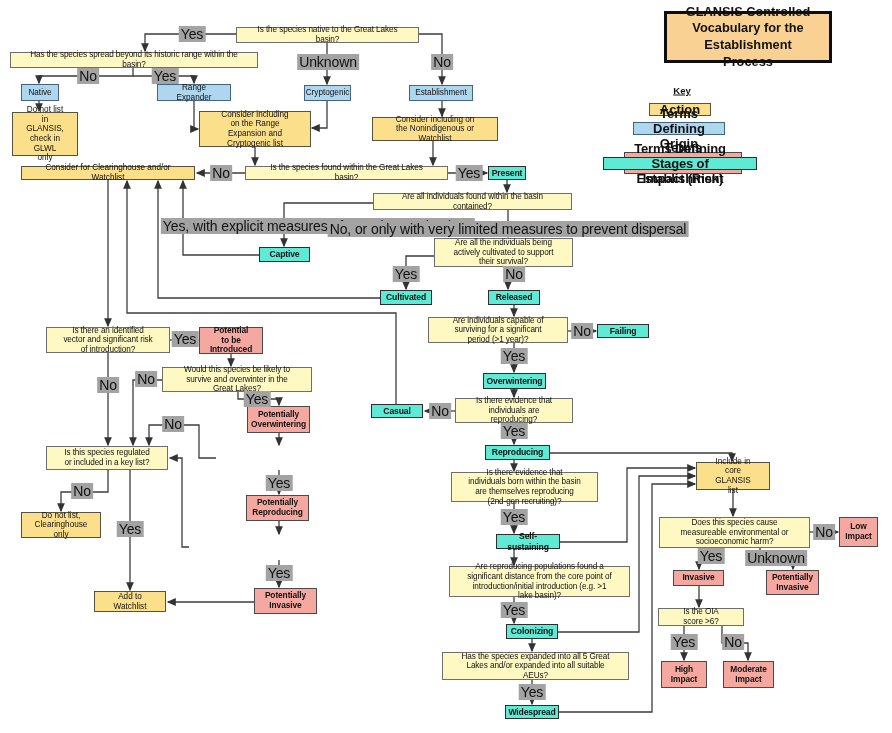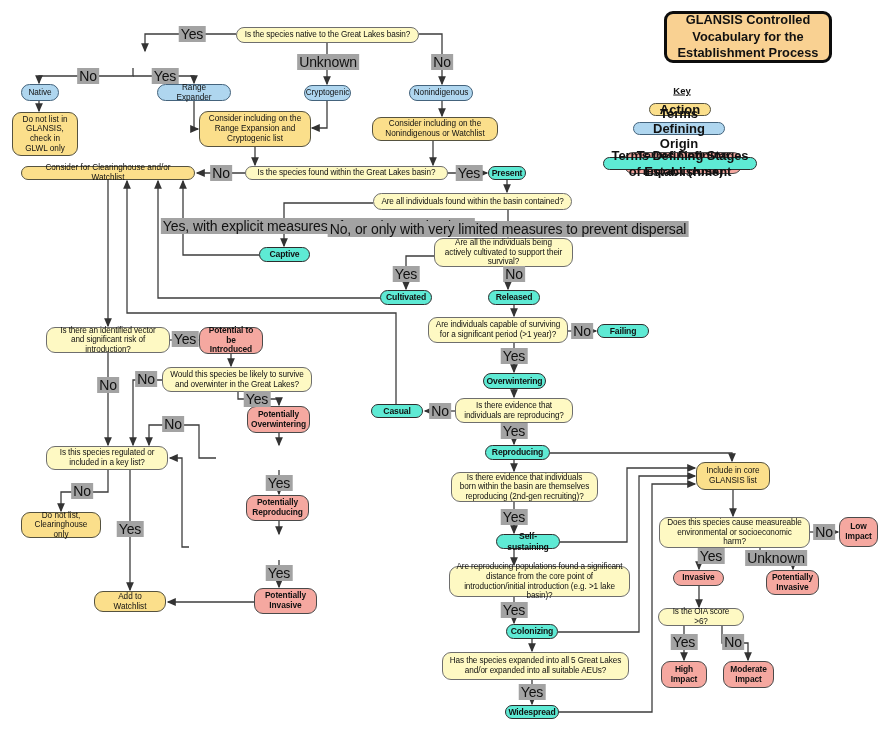--- a/index.html
+++ b/index.html
@@ -1,20 +1,20 @@
 <!DOCTYPE html>
 <html><head>
 <meta charset="utf-8">
 <style>
   html,body{margin:0;padding:0;background:#fff;}
   .canvas{position:relative;width:892px;height:733px;background:#ffffff;overflow:hidden;
           font-family:"Liberation Sans",sans-serif;color:#111;}
   svg.wires{position:absolute;left:0;top:0;width:892px;height:733px;}
   .box{position:absolute;display:flex;align-items:center;justify-content:center;text-align:center;
-       box-sizing:border-box;line-height:1.18;padding:1px 6px;border-radius:9px;}
+       box-sizing:border-box;line-height:1.18;padding:1px 16px;}
   .q{background:#fef9c3;border:1.4px solid #6e6e6e;font-size:8.2px;letter-spacing:-0.1px;}
   .origin{background:#AFD6EF;border:1.4px solid #44637c;font-size:8.2px;}
   .action{background:#FBDF8B;border:1.4px solid #55523f;font-size:8.2px;}
   .stage{background:#5eead4;border:1.6px solid #2d2d2d;font-size:8.6px;font-weight:bold;letter-spacing:-0.15px;}
   .impact{background:#F5A8A0;border:1.6px solid #4a4a4a;font-size:8.4px;font-weight:bold;letter-spacing:-0.1px;}
   .kb{font-weight:bold;font-size:13px;border-width:1.2px;}
   .title-box{background:#F9D192;border:3px solid #0d0d0d;font-size:12.8px;font-weight:bold;line-height:1.3;}
   .lbl{position:absolute;transform:translate(-50%,-50%);font-size:14px;letter-spacing:-0.1px;
        background:#a3a3a3;padding:0 2px;white-space:nowrap;}
   .key-head{position:absolute;transform:translate(-50%,-50%);font-size:9.5px;font-weight:bold;
@@ -95,38 +95,39 @@
   </svg>
 
   <div class="box title-box" style="left:664px;top:11px;width:168px;height:52px">GLANSIS Controlled Vocabulary for the Establishment Process</div>
   <span class="key-head" style="left:682px;top:90px">Key</span>
   <div class="box action kb" style="left:649px;top:103px;width:62px;height:13px">Action</div>
   <div class="box origin kb" style="left:633px;top:122px;width:92px;height:13px">Terms Defining Origin</div>
   <div class="box impact kb" style="left:624px;top:152px;width:118px;height:22px">Terms Defining  Impact (Risk)</div>
   <div class="box stage kb" style="left:603px;top:157px;width:154px;height:13px">Terms Defining  Stages of Establishment</div>
 
   <div class="box q" style="left:236px;top:27px;width:183px;height:16px">Is the species native to the Great Lakes basin?</div>
+  <div class="box q" style="left:10px;top:52px;width:248px;height:16px">Has the species spread beyond its historic range within the basin?</div>
   <div class="box q" style="left:245px;top:166px;width:203px;height:14px">Is the species found within the Great Lakes basin?</div>
   <div class="box q" style="left:373px;top:193px;width:199px;height:17px">Are all individuals found within the basin contained?</div>
   <div class="box q" style="left:434px;top:238px;width:139px;height:29px">Are all the individuals being actively cultivated to support their survival?</div>
   <div class="box q" style="left:428px;top:317px;width:140px;height:26px">Are individuals capable of surviving for a significant period (&gt;1 year)?</div>
   <div class="box q" style="left:455px;top:398px;width:118px;height:25px">Is there evidence that individuals are reproducing?</div>
   <div class="box q" style="left:451px;top:472px;width:147px;height:30px">Is there evidence that individuals born within the basin are themselves reproducing (2nd-gen recruiting)?</div>
   <div class="box q" style="left:449px;top:566px;width:181px;height:31px">Are reproducing populations found a significant distance from the core point of introduction/initial introduction (e.g. &gt;1 lake basin)?</div>
   <div class="box q" style="left:442px;top:652px;width:187px;height:28px">Has the species expanded into all 5 Great Lakes and/or expanded into all suitable AEUs?</div>
   <div class="box q" style="left:46px;top:327px;width:124px;height:26px">Is there an identified vector and significant risk of introduction?</div>
   <div class="box q" style="left:162px;top:367px;width:150px;height:25px">Would this species be likely to survive and overwinter in the Great Lakes?</div>
   <div class="box q" style="left:46px;top:446px;width:122px;height:24px">Is this species regulated or included in a key list?</div>
   <div class="box q" style="left:659px;top:517px;width:151px;height:31px">Does this species cause measureable environmental or socioeconomic harm?</div>
   <div class="box q" style="left:658px;top:608px;width:86px;height:18px">Is the OIA score &gt;6?</div>
 
   <div class="box origin" style="left:21px;top:84px;width:38px;height:17px">Native</div>
   <div class="box origin" style="left:157px;top:84px;width:74px;height:17px">Range Expander</div>
   <div class="box origin" style="left:304px;top:85px;width:47px;height:16px">Cryptogenic</div>
-  <div class="box origin" style="left:409px;top:85px;width:64px;height:16px">Nonindigenous</div>
+  <div class="box origin" style="left:409px;top:85px;width:64px;height:16px">Establishment</div>
 
   <div class="box action" style="left:12px;top:112px;width:66px;height:44px">Do not list in GLANSIS, check in GLWL only</div>
   <div class="box action" style="left:199px;top:111px;width:112px;height:36px">Consider including on the Range Expansion and Cryptogenic list</div>
   <div class="box action" style="left:372px;top:117px;width:126px;height:24px">Consider including on the Nonindigenous or Watchlist</div>
   <div class="box action" style="left:21px;top:166px;width:174px;height:14px">Consider for Clearinghouse and/or Watchlist</div>
   <div class="box action" style="left:21px;top:512px;width:80px;height:26px">Do not list, Clearinghouse only</div>
   <div class="box action" style="left:94px;top:591px;width:72px;height:21px">Add to Watchlist</div>
   <div class="box action" style="left:696px;top:462px;width:74px;height:28px">Include in core GLANSIS list</div>
 
   <div class="box stage" style="left:488px;top:166px;width:38px;height:14px">Present</div>

